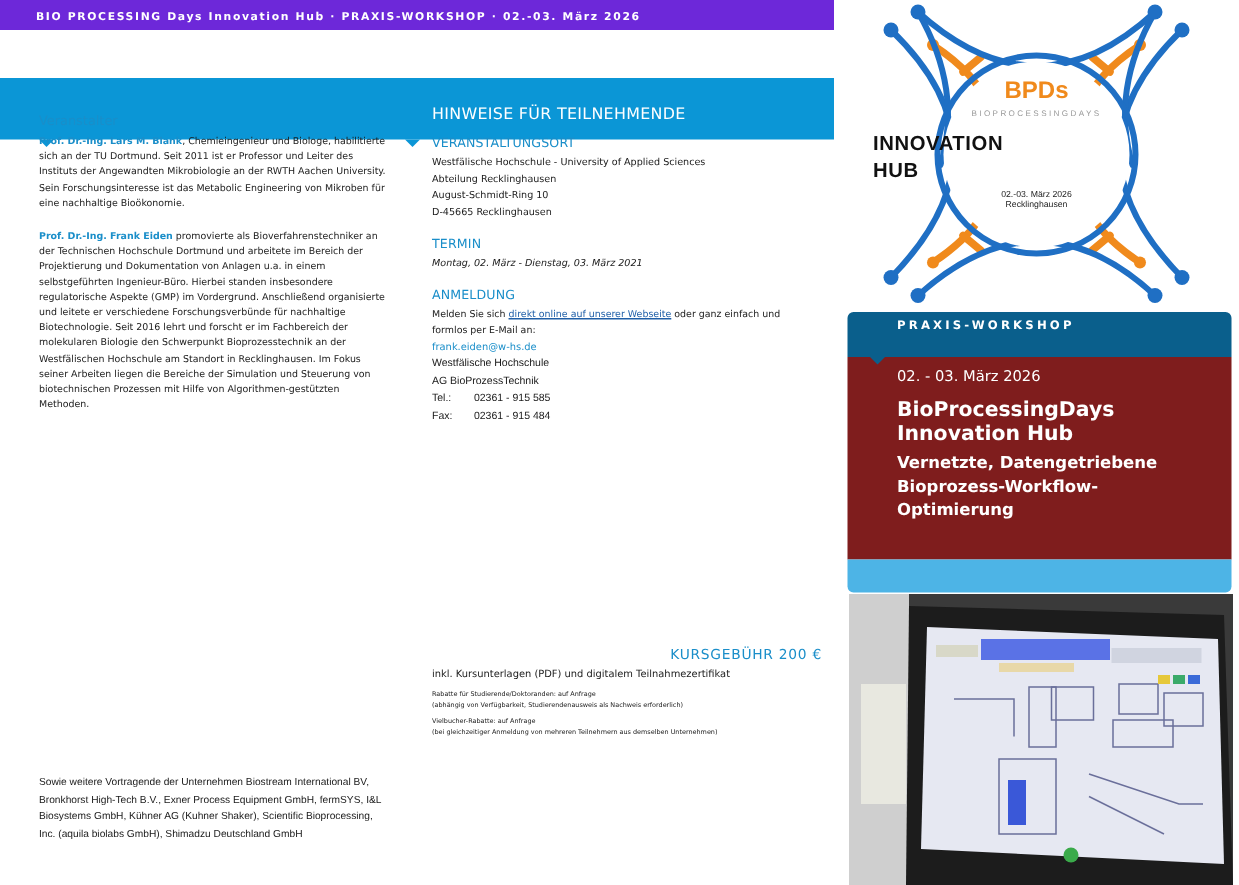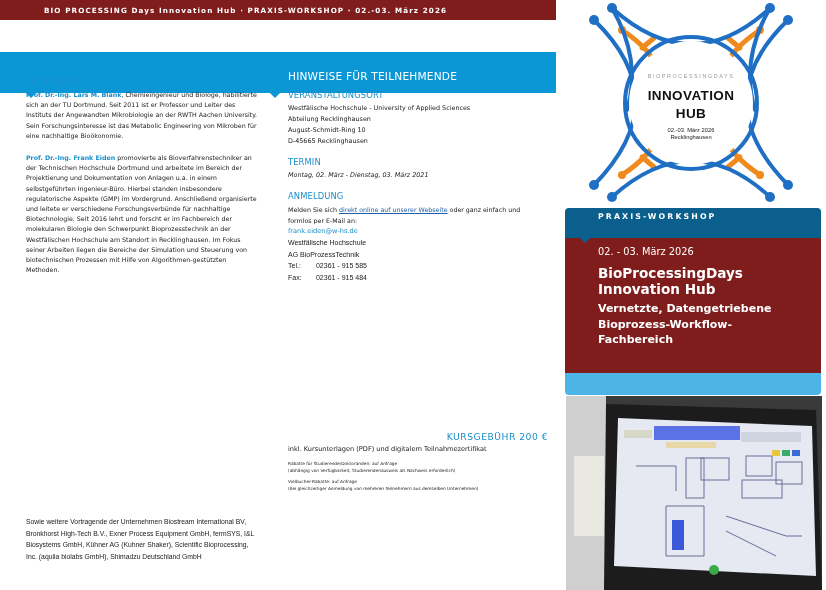--- a/index.html
+++ b/index.html
@@ -2,23 +2,23 @@
 <html><head>
   <meta charset="utf-8">
   <style>
     * { box-sizing: border-box; margin: 0; padding: 0; }
     html, body { width: 826px; height: 590px; overflow: hidden; background: #ffffff; }
     body { position: relative; font-family: "DejaVu Sans", sans-serif; color: #1a1a1a; }
 
     
     .topbar {
       position: absolute; left: 0; top: 0; width: 556px; height: 20px;
-      background: #7f1d1d; color: #ffffff;
+      background: #6d28d9; color: #ffffff;
       font-size: 7.2px; font-weight: bold; letter-spacing: 1.1px;
-      padding: 6px 0 0 44px; white-space: nowrap;
+      padding: 6px 0 0 24px; white-space: nowrap;
     }
     .band {
       position: absolute; left: 0; top: 20px; width: 556px; height: 41px;
       background: #0b96d6;
       margin-top: 32px;
     }
     .band-title {
       position: absolute; left: 288px; top: 18px;
       color: #ffffff; font-size: 10.6px; letter-spacing: 0.2px; white-space: nowrap;
     }
@@ -61,21 +61,21 @@
     .logo { position: absolute; left: 582px; top: 0; width: 218px; height: 205px; }
     .logo-bpds {
       position: absolute; left: 0; width: 100%; top: 52px; text-align: center;
       color: #f08a1c; font-family: "Liberation Sans", sans-serif; font-weight: bold; font-size: 16px;
     }
     .logo-sub {
       position: absolute; left: 0; width: 100%; top: 73px; text-align: center;
       color: #9a9a9a; font-family: "Liberation Sans", sans-serif; font-size: 5.4px; letter-spacing: 1.6px;
     }
     .logo-hub1, .logo-hub2 {
-      position: absolute; left: 0; width: 100%; text-align: center;
+      position: absolute; left: 0; width: 100%; 
       font-family: "Liberation Sans", sans-serif; font-weight: bold; color: #111; font-size: 13.5px; letter-spacing: 0.4px;
     }
     .logo-hub1 { top: 88px; }
     .logo-hub2 { top: 106px; }
     .logo-date, .logo-place {
       position: absolute; left: 0; width: 100%; text-align: center;
       font-family: "Liberation Sans", sans-serif; color: #222; font-size: 5.8px;
     }
     .logo-date { top: 127px; }
     .logo-place { top: 134px; }
@@ -212,40 +212,41 @@
         <circle cx="12" cy="20" r="5"></circle>
           <circle cx="206" cy="20" r="5"></circle>
         <circle cx="12" cy="185" r="5"></circle>
           <circle cx="206" cy="185" r="5"></circle>
         <circle cx="30" cy="197" r="5"></circle>
           <circle cx="188" cy="197" r="5"></circle>
       </g>
       <circle cx="109" cy="103" r="62" fill="#ffffff" stroke="none"></circle>
     </g>
   </svg>
+  <div class="logo-bpds">BPDs</div>
   <div class="logo-sub">BIOPROCESSINGDAYS</div>
   <div class="logo-hub1">INNOVATION</div>
   <div class="logo-hub2">HUB</div>
   <div class="logo-date">02.-03. März 2026</div>
   <div class="logo-place">Recklinghausen</div>
 </div>
 
 <div class="cover">
   <div class="cover-head">
     <span>PRAXIS-WORKSHOP</span>
     <div class="cover-notch"></div>
   </div>
   <div class="cover-body">
     <div class="cover-date">02. - 03. März 2026</div>
     <div class="cover-title">BioProcessingDays</div>
     <div class="cover-title">Innovation Hub</div>
     <div class="cover-subtitle">
       <div>Vernetzte, Datengetriebene</div>
       <div>Bioprozess-Workflow-</div>
-      <div>Fachbereich</div>
+      <div>Optimierung</div>
     </div>
   </div>
   <div class="cover-strip"></div>
 </div>
 
 <div class="photo">
   <svg width="256" height="194" viewBox="0 0 256 194">
     <rect x="0" y="0" width="256" height="194" fill="#3a3a3a"></rect>
     <rect x="0" y="0" width="40" height="194" fill="#cfcfcf"></rect>
     <rect x="8" y="60" width="30" height="80" fill="#e8e8e0"></rect>

